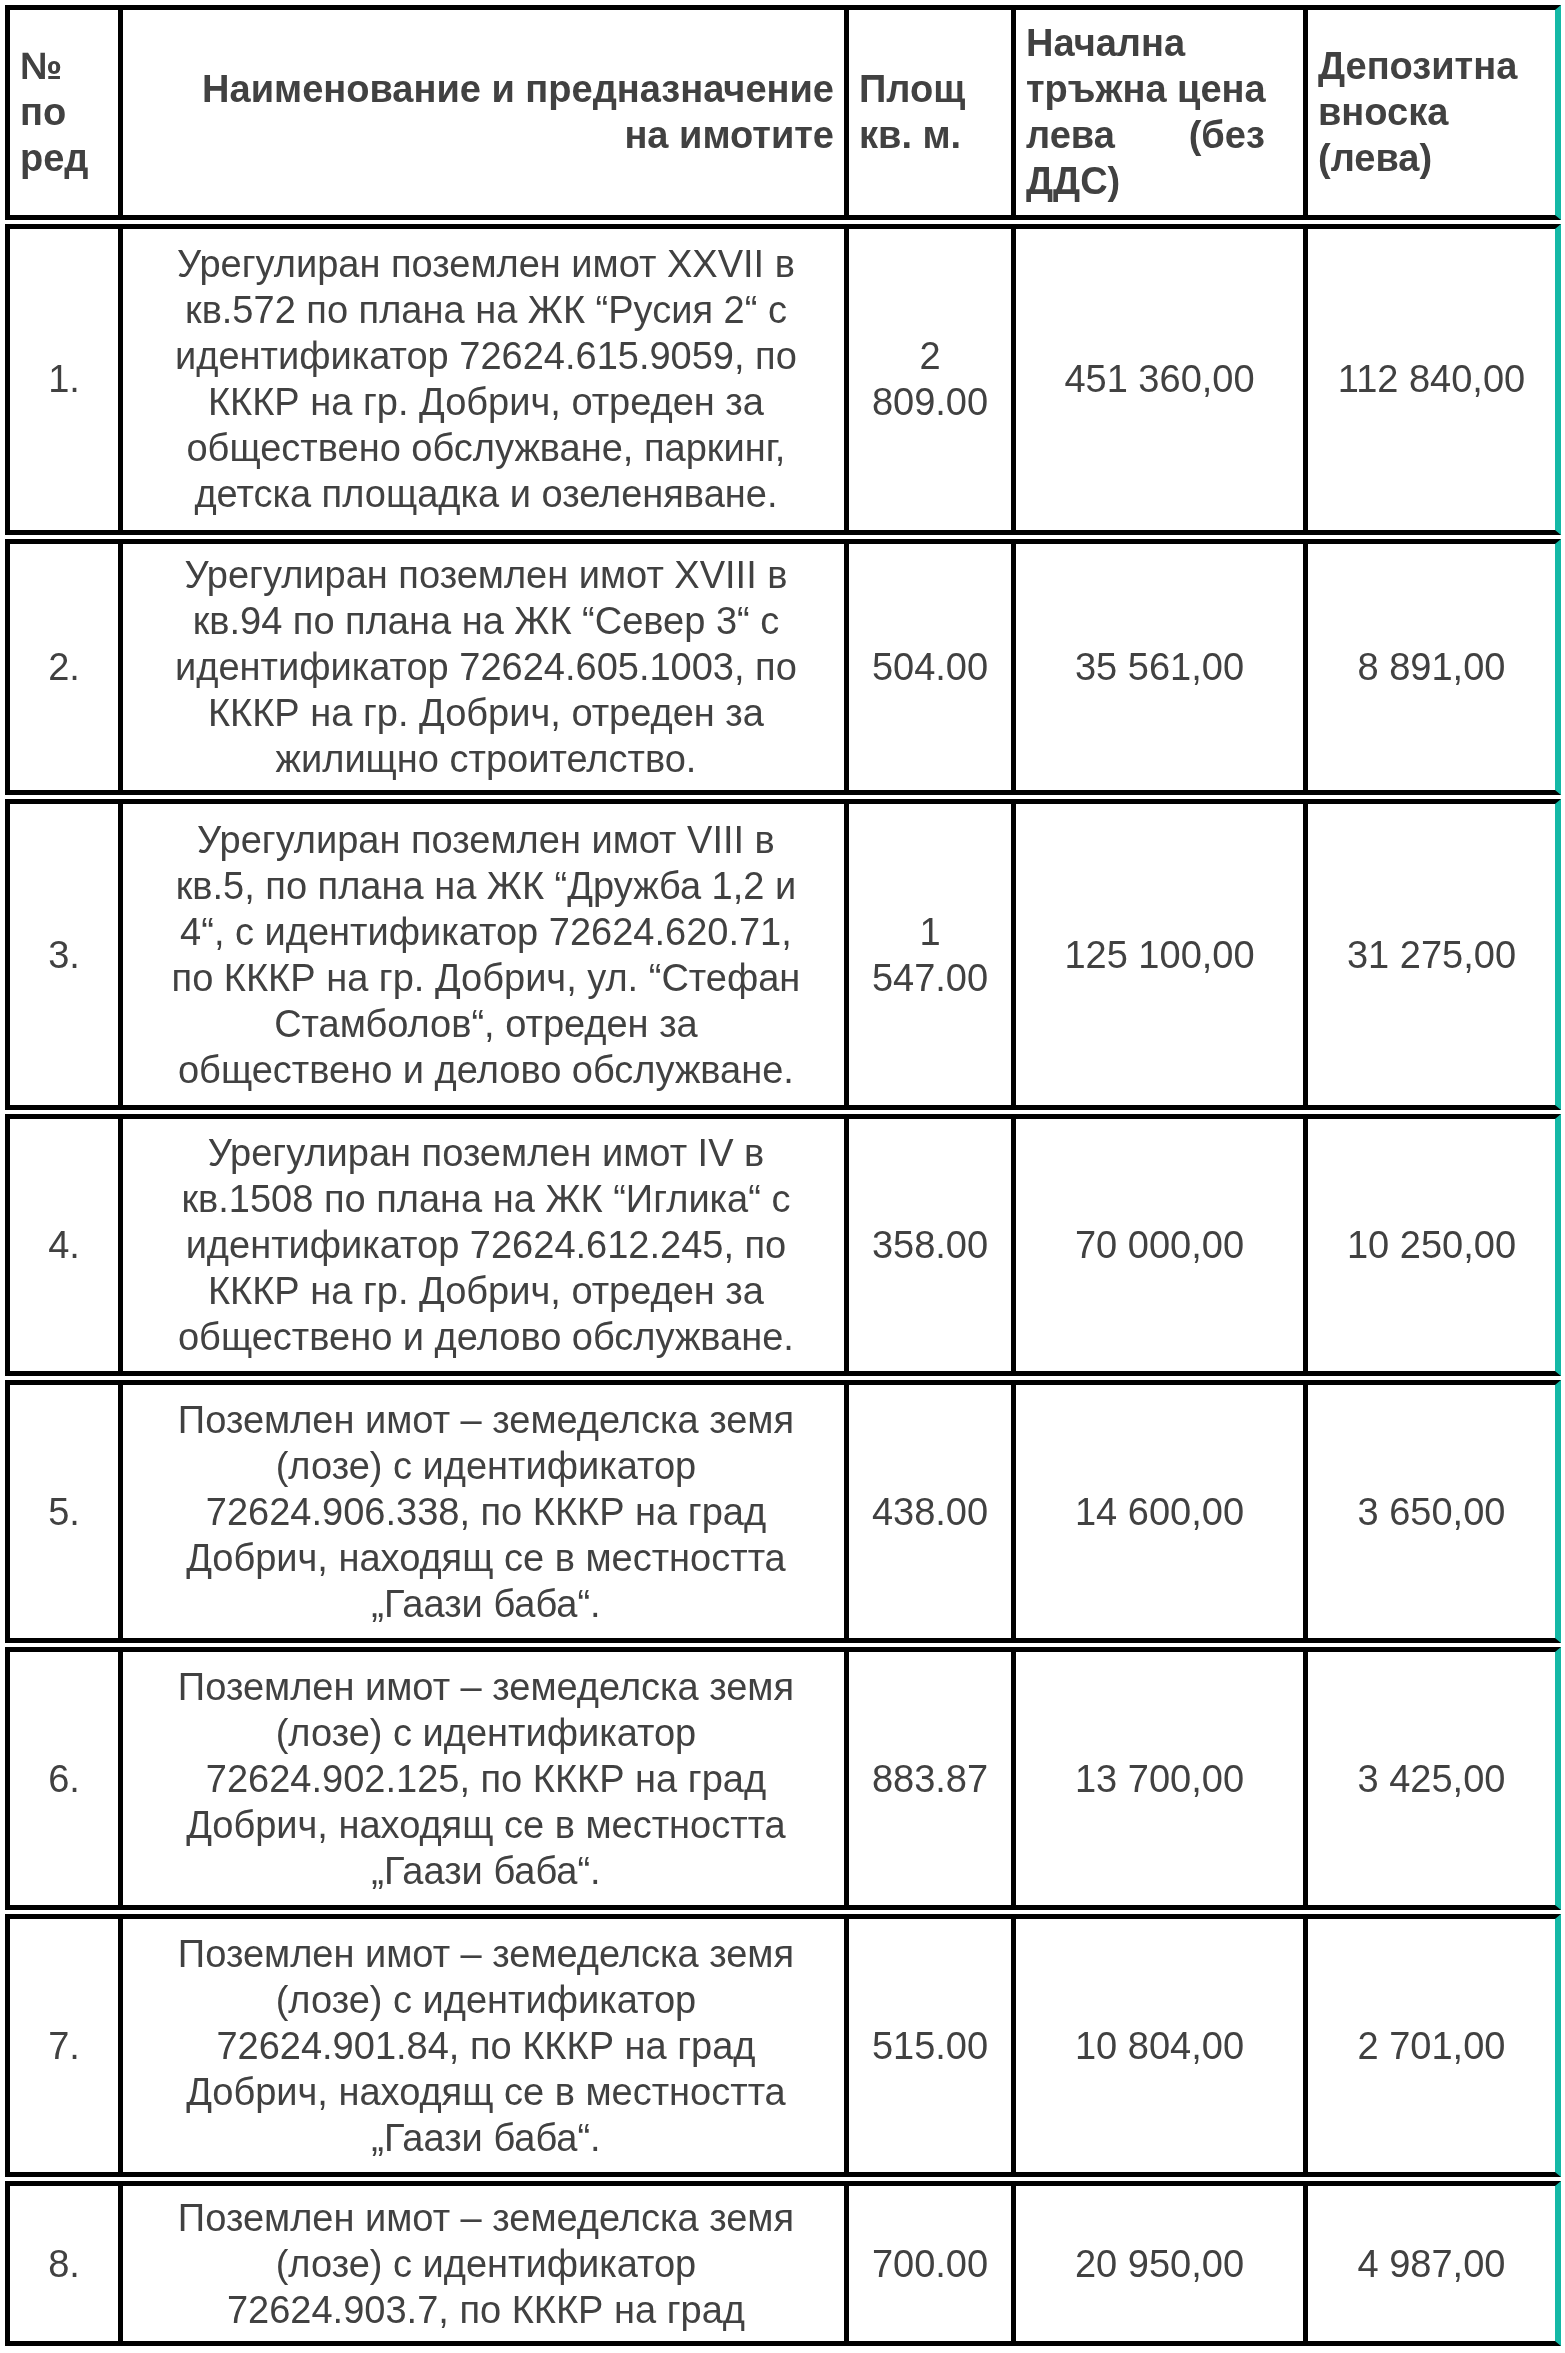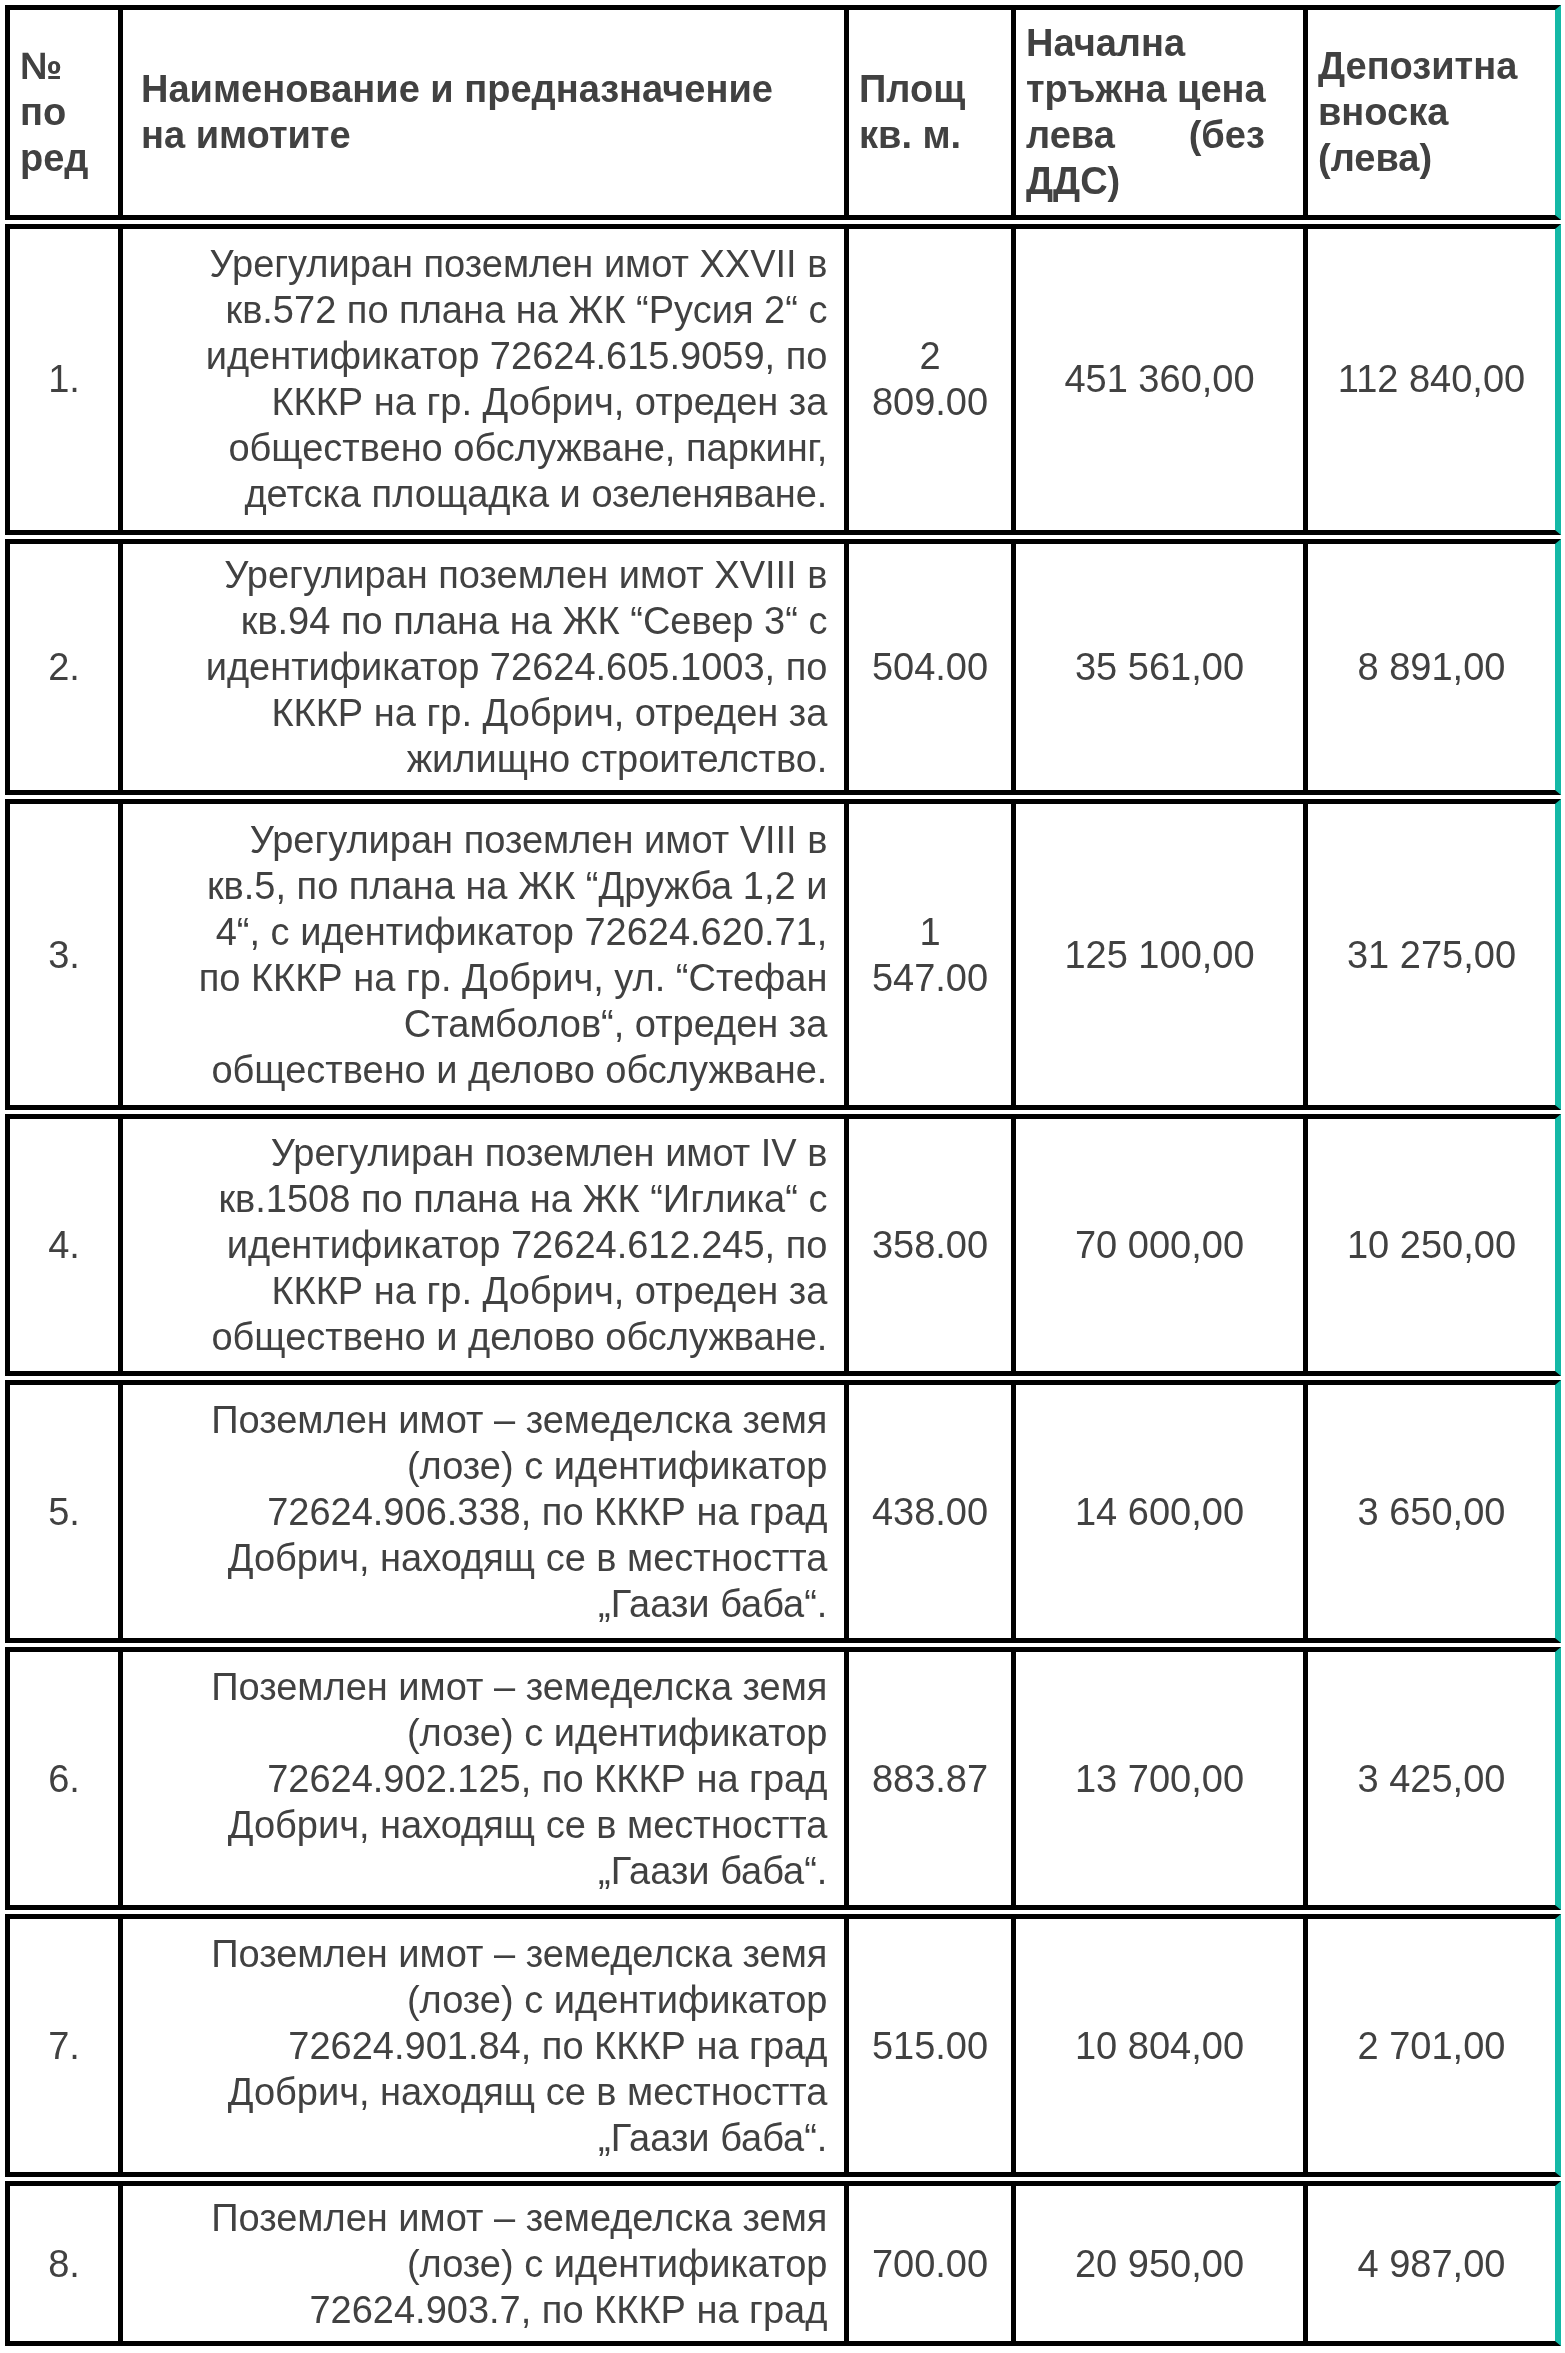--- a/index.html
+++ b/index.html
@@ -29,22 +29,22 @@
     line-height: 46px;
     white-space: pre-wrap;
     overflow: hidden;
     font-weight: normal;
     text-align: center;
     color: #414141;
   }
   td:last-child, th:last-child { border-right: 6px solid #14b8a6; }
   th { text-align: left; font-weight: bold; padding: 8.3px 10px; }
   th.h-num  { padding-left: 10px; }
-  th.h-name { padding-left: 18px; }
-  td.c-name { text-align: right; padding: 8.3px 16.6px 8.3px 21.5px; }
+  th.h-name { padding-left: 18px; text-align: right; }
+  td.c-name { text-align: center; padding: 8.3px 16.6px 8.3px 21.5px; }
   td.c-num, td.c-area, td.c-price, td.c-dep { padding: 3.3px 6.6px; }
 </style>
 </head>
 <body>
 
 <div class="page">
   <table class="doc-table">
     <colgroup>
       <col style="width:113px">
       <col style="width:726px">

